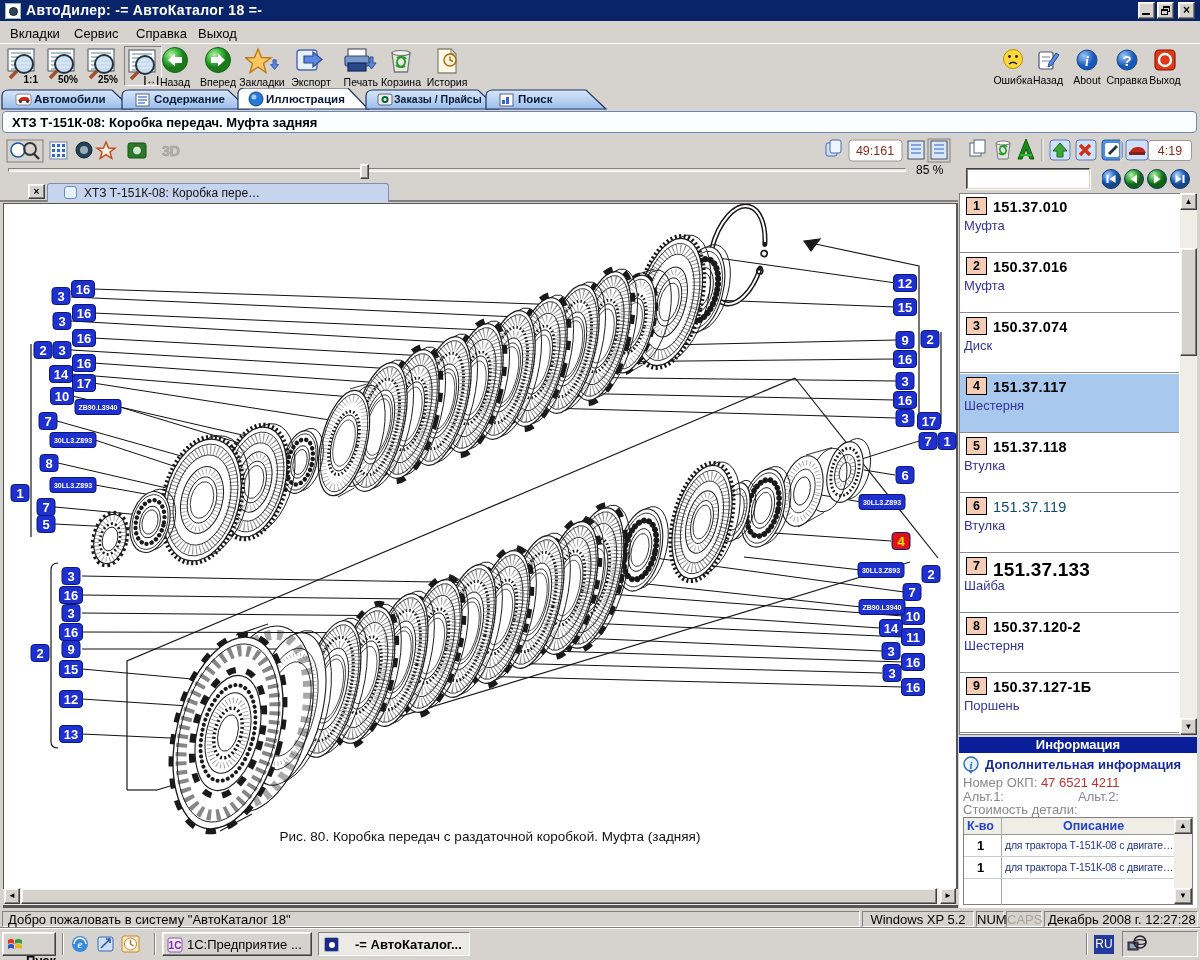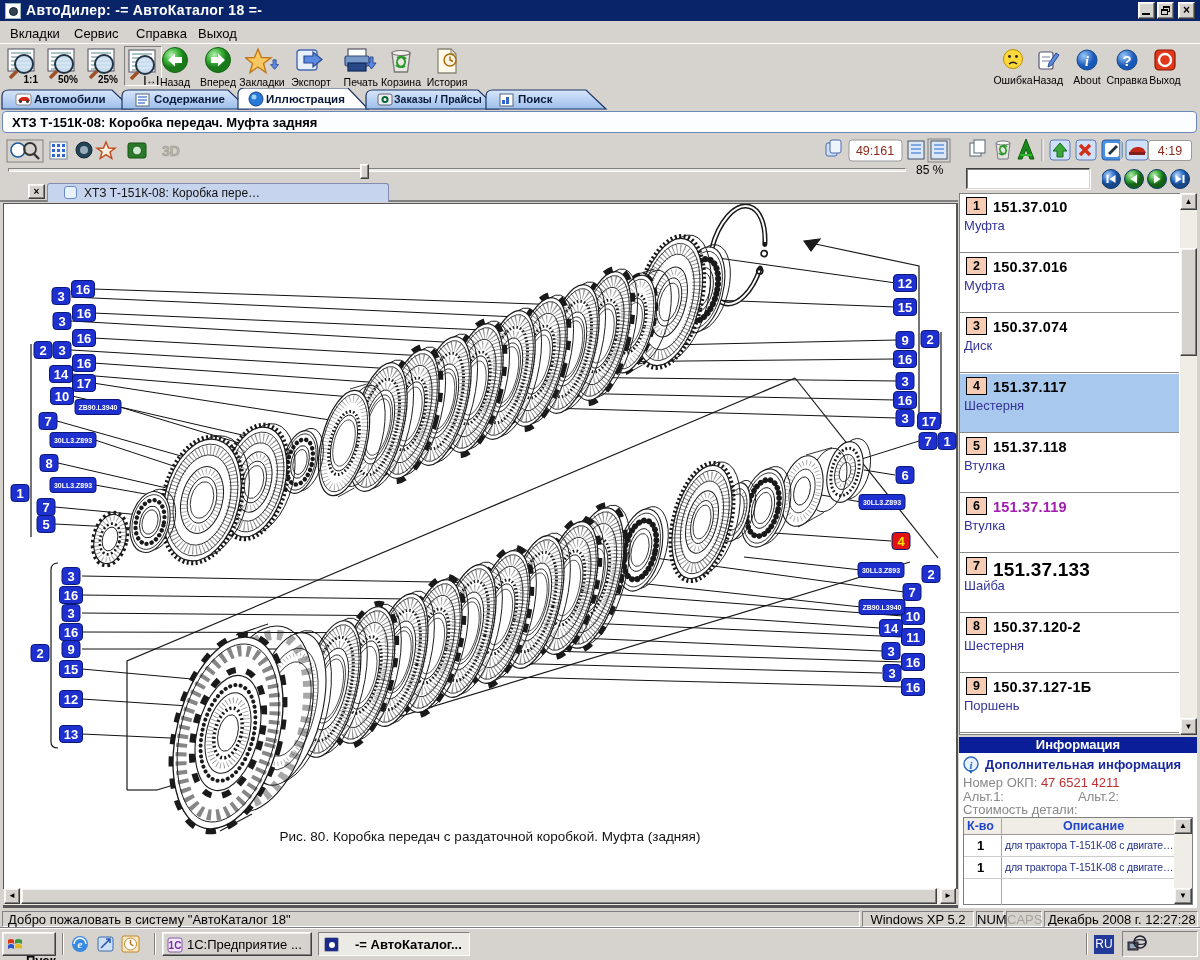--- a/index.html
+++ b/index.html
@@ -922,21 +922,21 @@
 <div class="abs" style="left:960px;top:374px;width:219px;height:59px;background:#a8c8ee;border-bottom:1px solid #888"></div>
 <div class="abs" style="left:966px;top:377px;width:21px;height:18px;background:#f6cdb4;border:1px solid #000;text-align:center;font-size:12.5px;font-weight:bold;line-height:17px">4</div>
 <div class="abs" style="left:993px;top:379px;font-size:14.5px;font-weight:bold;color:#000;letter-spacing:0.2px">151.37.117</div>
 <div class="abs" style="left:964px;top:398px;font-size:13px;color:#333399">Шестерня</div>
 <div class="abs" style="left:960px;top:434px;width:219px;height:59px;background:#fff;border-bottom:1px solid #888"></div>
 <div class="abs" style="left:966px;top:437px;width:21px;height:18px;background:#f6cdb4;border:1px solid #000;text-align:center;font-size:12.5px;font-weight:bold;line-height:17px">5</div>
 <div class="abs" style="left:993px;top:439px;font-size:14.5px;font-weight:bold;color:#000;letter-spacing:0.2px">151.37.118</div>
 <div class="abs" style="left:964px;top:458px;font-size:13px;color:#333399">Втулка</div>
 <div class="abs" style="left:960px;top:494px;width:219px;height:59px;background:#fff;border-bottom:1px solid #888"></div>
 <div class="abs" style="left:966px;top:497px;width:21px;height:18px;background:#f6cdb4;border:1px solid #000;text-align:center;font-size:12.5px;font-weight:bold;line-height:17px">6</div>
-<div class="abs" style="left:993px;top:499px;font-size:14.5px;font-weight:bold;color:#a21caf;letter-spacing:0.2px">151.37.119</div>
+<div class="abs" style="left:993px;top:499px;font-size:14.5px;font-weight:normal;color:#0c4a6e;letter-spacing:0.2px">151.37.119</div>
 <div class="abs" style="left:964px;top:518px;font-size:13px;color:#333399">Втулка</div>
 <div class="abs" style="left:960px;top:554px;width:219px;height:59px;background:#fff;border-bottom:1px solid #888"></div>
 <div class="abs" style="left:966px;top:557px;width:21px;height:18px;background:#f6cdb4;border:1px solid #000;text-align:center;font-size:12.5px;font-weight:bold;line-height:17px">7</div>
 <div class="abs" style="left:993px;top:559px;font-size:19px;font-weight:bold;color:#000;letter-spacing:0.2px">151.37.133</div>
 <div class="abs" style="left:964px;top:578px;font-size:13px;color:#333399">Шайба</div>
 <div class="abs" style="left:960px;top:614px;width:219px;height:59px;background:#fff;border-bottom:1px solid #888"></div>
 <div class="abs" style="left:966px;top:617px;width:21px;height:18px;background:#f6cdb4;border:1px solid #000;text-align:center;font-size:12.5px;font-weight:bold;line-height:17px">8</div>
 <div class="abs" style="left:993px;top:619px;font-size:14.5px;font-weight:bold;color:#000;letter-spacing:0.2px">150.37.120-2</div>
 <div class="abs" style="left:964px;top:638px;font-size:13px;color:#333399">Шестерня</div>
 <div class="abs" style="left:960px;top:674px;width:219px;height:59px;background:#fff;border-bottom:1px solid #888"></div>

